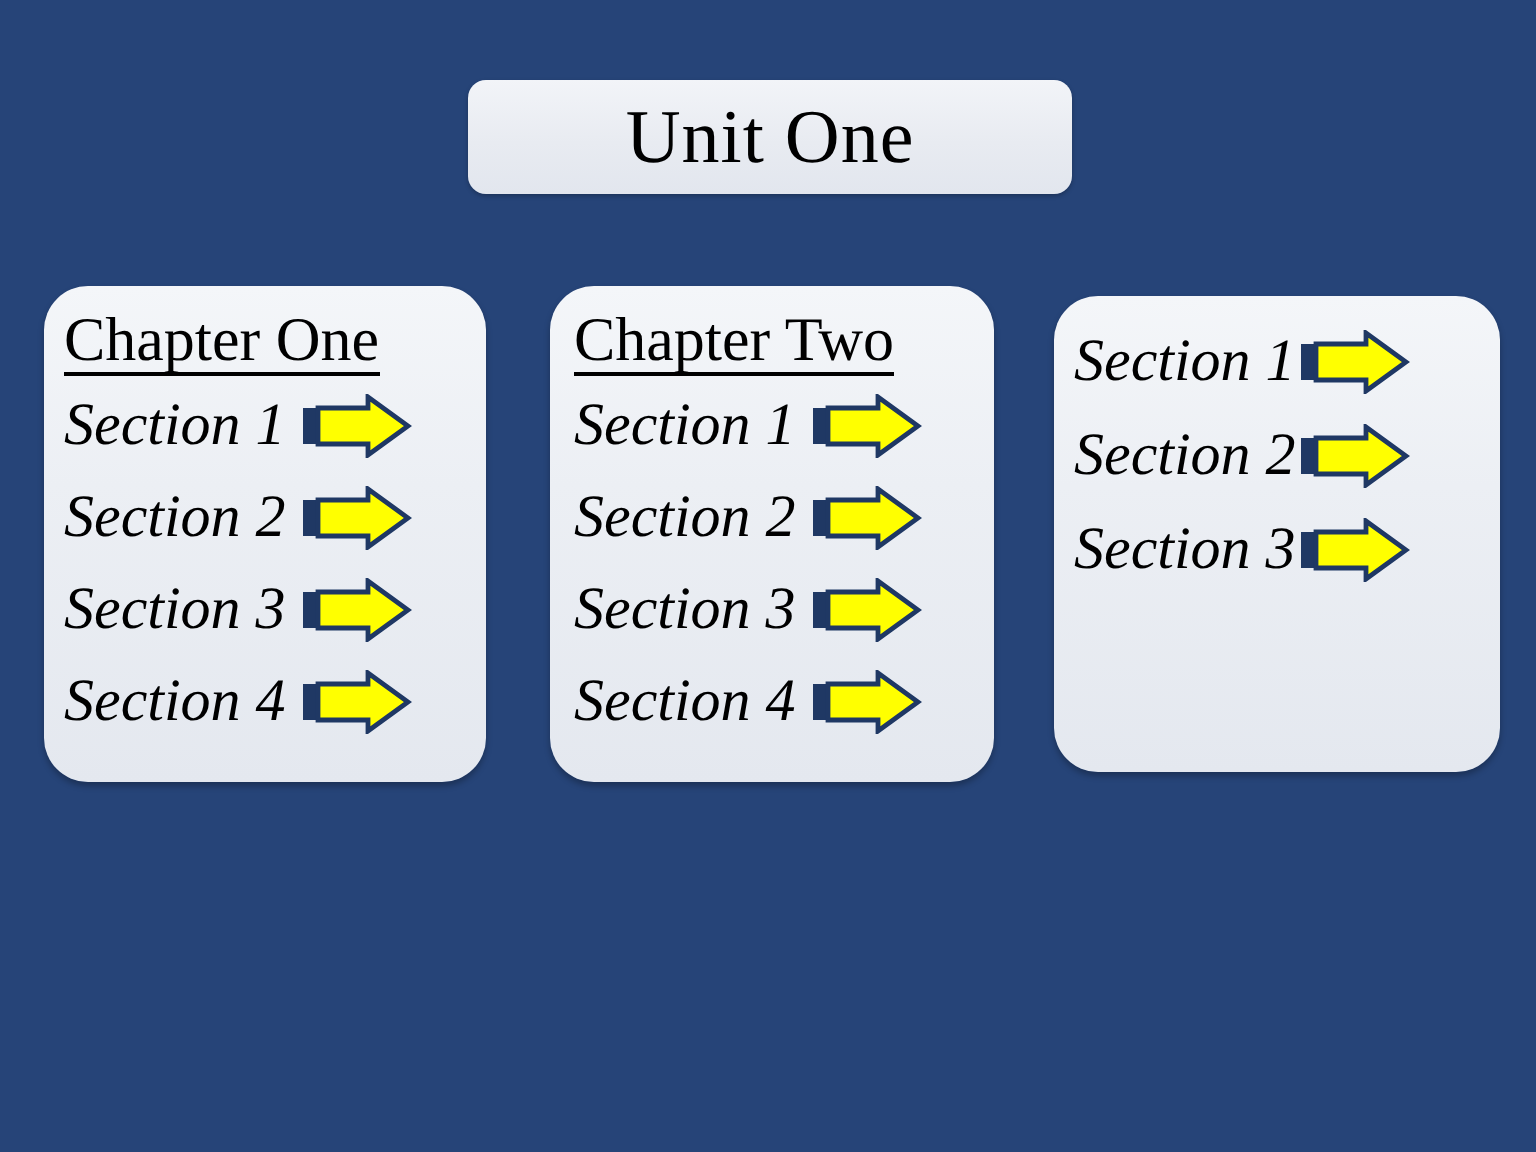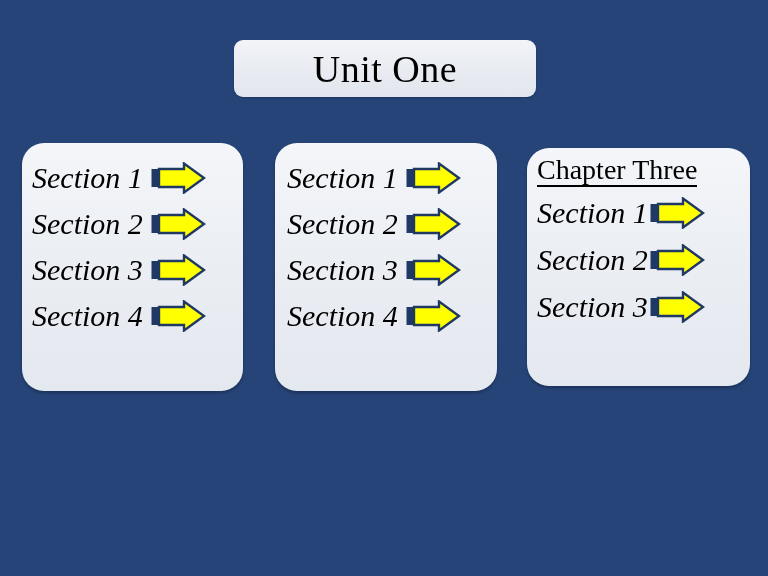--- a/index.html
+++ b/index.html
@@ -103,20 +103,21 @@
 </head>
 <body>
 
 <div id="slide">
 
   <div class="title-box">
     <span class="title-text">Unit One</span>
   </div>
 
   <div class="card" id="card-0">
+    <div class="card-head">Chapter One</div>
     <div class="rows">
 
       <div class="row">
         <span class="row-label">Section 1</span>
         <span class="arrow">
           <svg width="56" height="32" viewBox="0 0 56 32" xmlns="http://www.w3.org/2000/svg">
             <rect x="1.5" y="7" width="8" height="18" fill="#1f3864"></rect>
             <path d="M9 7 L34 7 L34 1.5 L54 16 L34 30.5 L34 25 L9 25 Z" fill="#ffff00" stroke="#1f3864" stroke-width="2.4" stroke-linejoin="miter"></path>
           </svg>
         </span>
@@ -149,20 +150,21 @@
             <rect x="1.5" y="7" width="8" height="18" fill="#1f3864"></rect>
             <path d="M9 7 L34 7 L34 1.5 L54 16 L34 30.5 L34 25 L9 25 Z" fill="#ffff00" stroke="#1f3864" stroke-width="2.4" stroke-linejoin="miter"></path>
           </svg>
         </span>
       </div>
 
     </div>
   </div>
 
   <div class="card" id="card-1">
+    <div class="card-head">Chapter Two</div>
     <div class="rows">
 
       <div class="row">
         <span class="row-label">Section 1</span>
         <span class="arrow">
           <svg width="56" height="32" viewBox="0 0 56 32" xmlns="http://www.w3.org/2000/svg">
             <rect x="1.5" y="7" width="8" height="18" fill="#1f3864"></rect>
             <path d="M9 7 L34 7 L34 1.5 L54 16 L34 30.5 L34 25 L9 25 Z" fill="#ffff00" stroke="#1f3864" stroke-width="2.4" stroke-linejoin="miter"></path>
           </svg>
         </span>
@@ -195,21 +197,20 @@
             <rect x="1.5" y="7" width="8" height="18" fill="#1f3864"></rect>
             <path d="M9 7 L34 7 L34 1.5 L54 16 L34 30.5 L34 25 L9 25 Z" fill="#ffff00" stroke="#1f3864" stroke-width="2.4" stroke-linejoin="miter"></path>
           </svg>
         </span>
       </div>
 
     </div>
   </div>
 
   <div class="card" id="card-2">
-    <div class="card-head">Chapter Three</div>
     <div class="rows">
 
       <div class="row">
         <span class="row-label">Section 1</span>
         <span class="arrow">
           <svg width="56" height="32" viewBox="0 0 56 32" xmlns="http://www.w3.org/2000/svg">
             <rect x="1.5" y="7" width="8" height="18" fill="#1f3864"></rect>
             <path d="M9 7 L34 7 L34 1.5 L54 16 L34 30.5 L34 25 L9 25 Z" fill="#ffff00" stroke="#1f3864" stroke-width="2.4" stroke-linejoin="miter"></path>
           </svg>
         </span>

